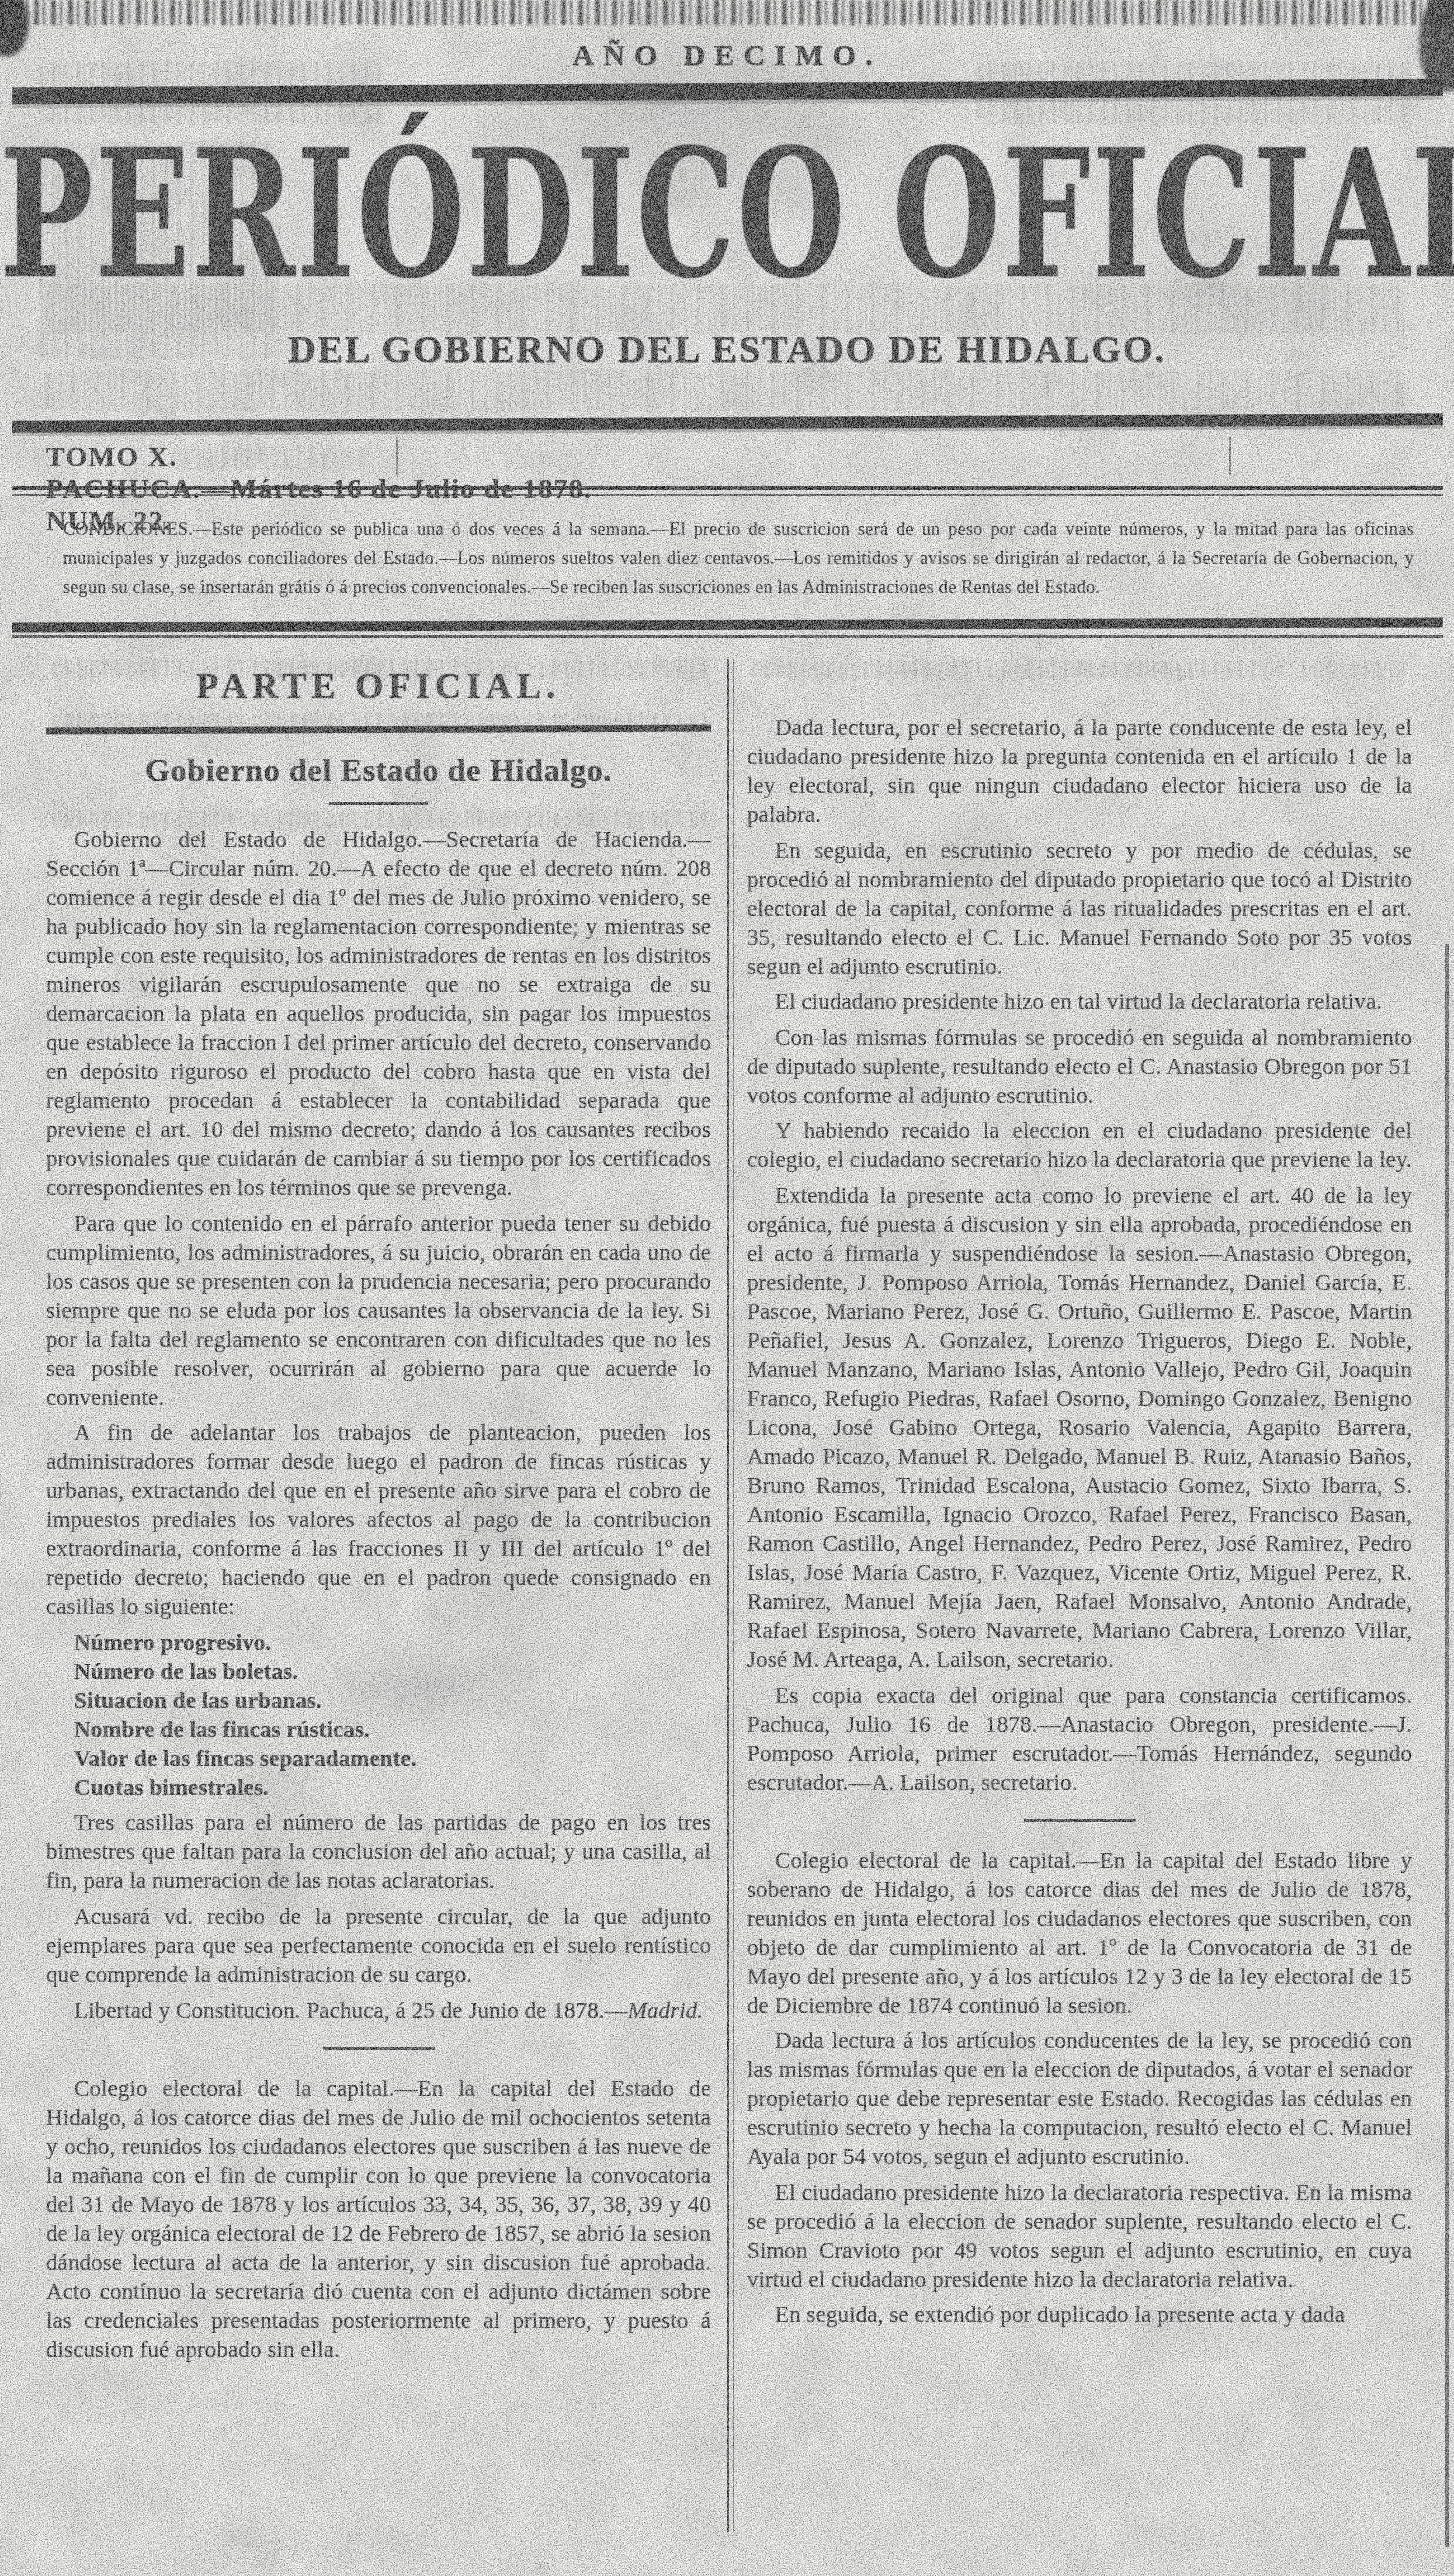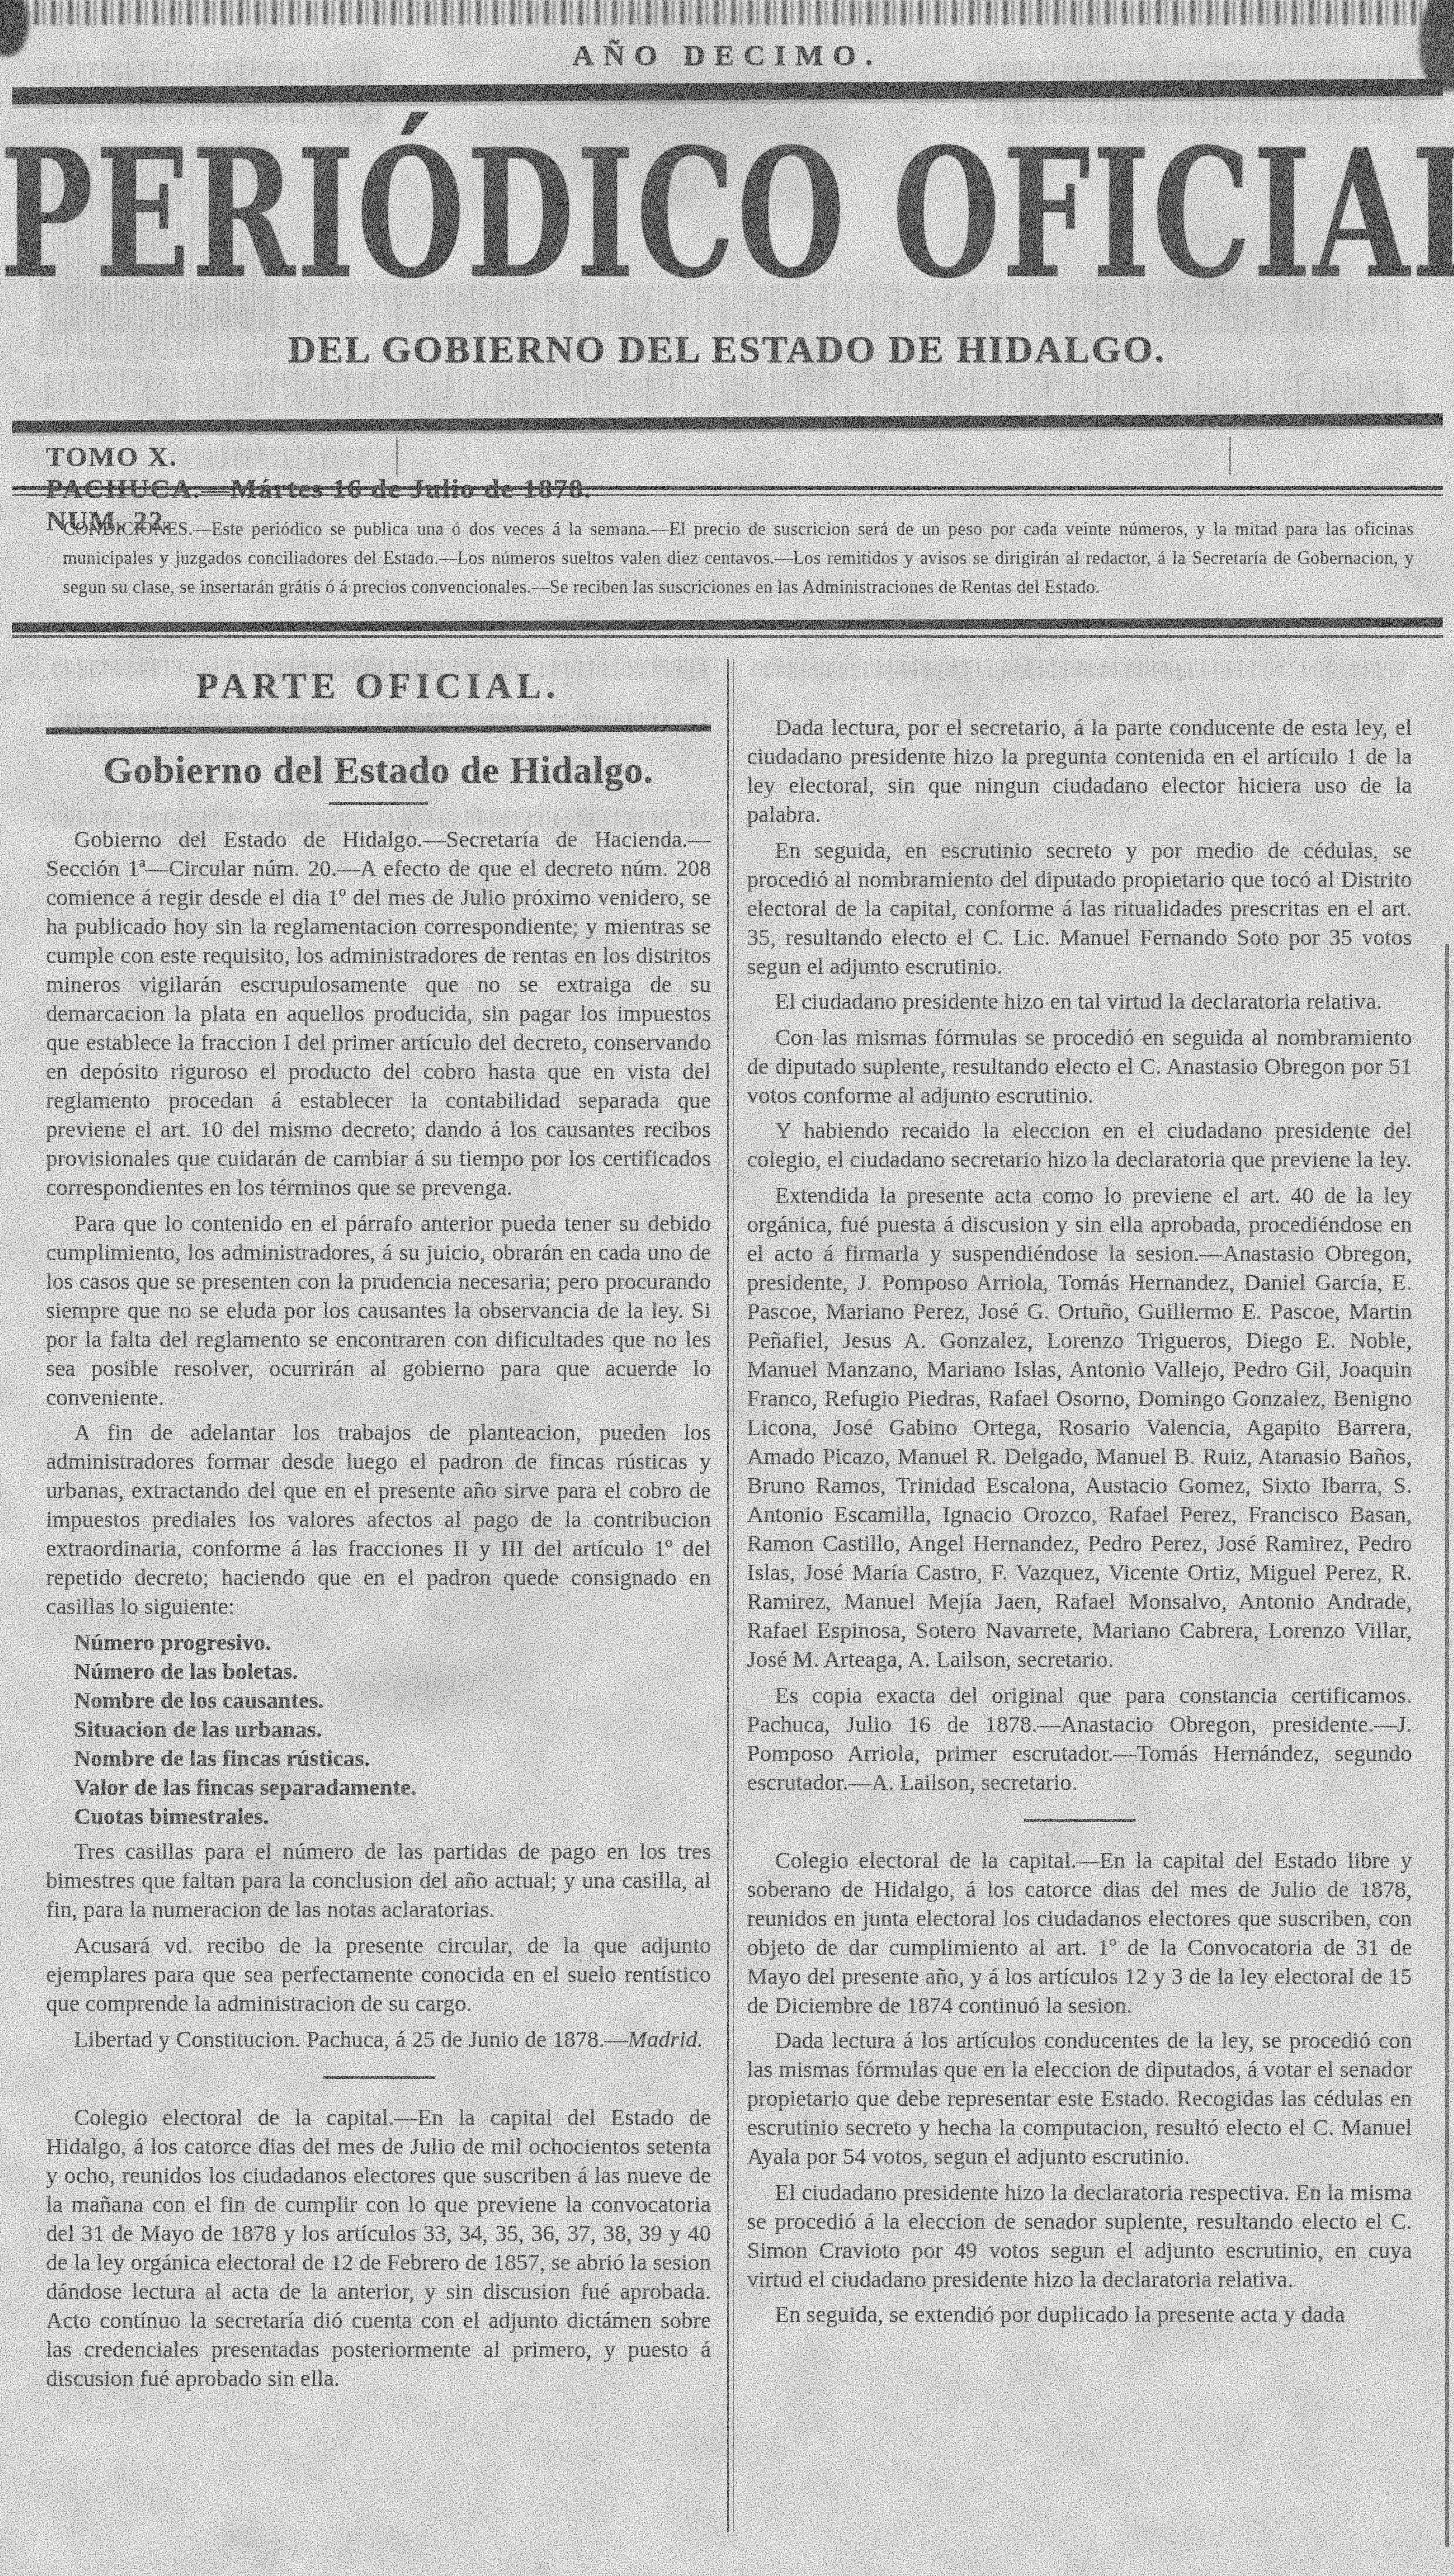--- a/index.html
+++ b/index.html
@@ -90,21 +90,21 @@
   .col-divider-b{position:absolute;left:22px;top:4px;width:1.3px;height:1873px;background:#2a2a2a;opacity:.7;}
   .col p{margin:0 0 6.6px 0;text-indent:28px;}
   .parte{
     margin:17px 0 0 0;text-align:center;text-indent:0;
     font-size:36px;font-weight:bold;letter-spacing:5.3px;
     text-shadow:0 0 1.3px #000;
   }
   .rule-col{height:7.3px;background:#0d0d0d;margin:25px 0 0 0;transform:rotate(-.25deg);}
   .gob{
     margin:22.4px 0 0 0;text-align:center;text-indent:0;
-    font-size:38px;font-weight:bold;letter-spacing:0.7px;
+    font-size:32px;font-weight:bold;letter-spacing:0.7px;
     text-shadow:0 0 1px #000;
   }
   .short-div{width:99px;height:3.3px;background:#1a1a1a;margin:17px auto 20px auto;}
   .article-div{width:112px;height:2.6px;background:#1f1f1f;margin:22.4px auto 24px auto;}
   .casillas{list-style:none;margin:0 0 6.6px 0;padding:0;}
   .casillas li{text-indent:28px;text-align:left;font-weight:bold;}
   .sig-name{font-style:italic;}
   .col-right{padding-top:58px;}
 </style>
 </head>
@@ -161,21 +161,20 @@
       <h3 class="gob">Gobierno del Estado de Hidalgo.</h3>
       <div class="short-div"></div>
 
       <p>Gobierno del Estado de Hidalgo.—Secretaría de Hacienda.—Sección 1ª—Circular núm. 20.—A efecto de que el decreto núm. 208 comience á regir desde el dia 1º del mes de Julio próximo venidero, se ha publicado hoy sin la reglamentacion correspondiente; y mientras se cumple con este requisito, los administradores de rentas en los distritos mineros vigilarán escrupulosamente que no se extraiga de su demarcacion la plata en aquellos producida, sin pagar los impuestos que establece la fraccion I del primer artículo del decreto, conservando en depósito riguroso el producto del cobro hasta que en vista del reglamento procedan á establecer la contabilidad separada que previene el art. 10 del mismo decreto; dando á los causantes recibos provisionales que cuidarán de cambiar á su tiempo por los certificados correspondientes en los términos que se prevenga.</p>
       <p>Para que lo contenido en el párrafo anterior pueda tener su debido cumplimiento, los administradores, á su juicio, obrarán en cada uno de los casos que se presenten con la prudencia necesaria; pero procurando siempre que no se eluda por los causantes la observancia de la ley. Si por la falta del reglamento se encontraren con dificultades que no les sea posible resolver, ocurrirán al gobierno para que acuerde lo conveniente.</p>
       <p>A fin de adelantar los trabajos de planteacion, pueden los administradores formar desde luego el padron de fincas rústicas y urbanas, extractando del que en el presente año sirve para el cobro de impuestos prediales los valores afectos al pago de la contribucion extraordinaria, conforme á las fracciones II y III del artículo 1º del repetido decreto; haciendo que en el padron quede consignado en casillas lo siguiente:</p>
 
       <ul class="casillas">
           <li>Número progresivo.</li>
           <li>Número de las boletas.</li>
-          <li>Nombre de los causantes.</li>
           <li>Situacion de las urbanas.</li>
           <li>Nombre de las fincas rústicas.</li>
           <li>Valor de las fincas separadamente.</li>
           <li>Cuotas bimestrales.</li>
         </ul>
 
       <p>Tres casillas para el número de las partidas de pago en los tres bimestres que faltan para la conclusion del año actual; y una casilla, al fin, para la numeracion de las notas aclaratorias.</p>
       <p>Acusará vd. recibo de la presente circular, de la que adjunto ejemplares para que sea perfectamente conocida en el suelo rentístico que comprende la administracion de su cargo.</p>
       <p><span>Libertad y Constitucion. Pachuca, á 25 de Junio de 1878.—</span><span class="sig-name">Madrid.</span></p>
 

